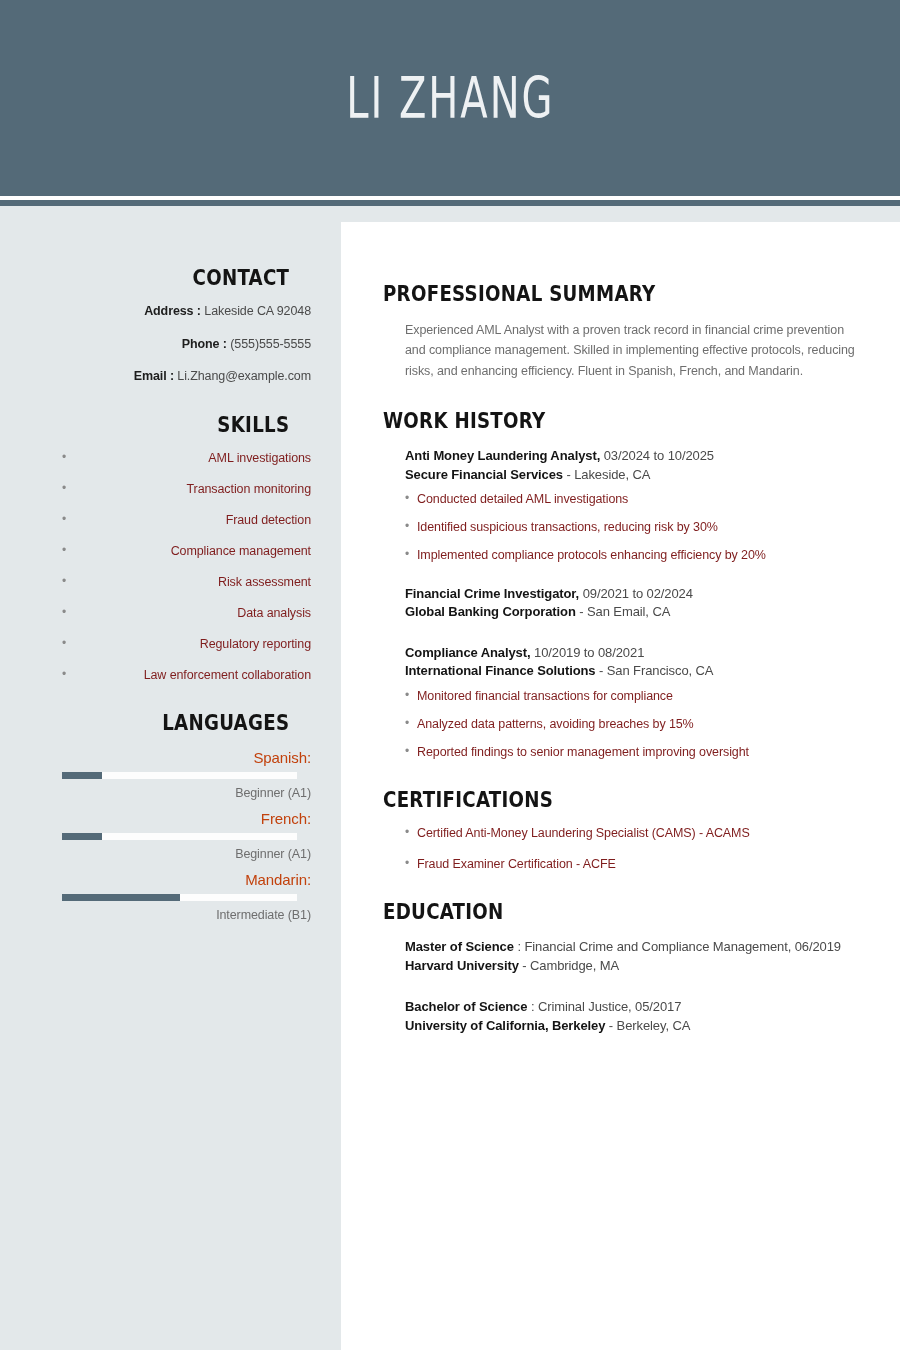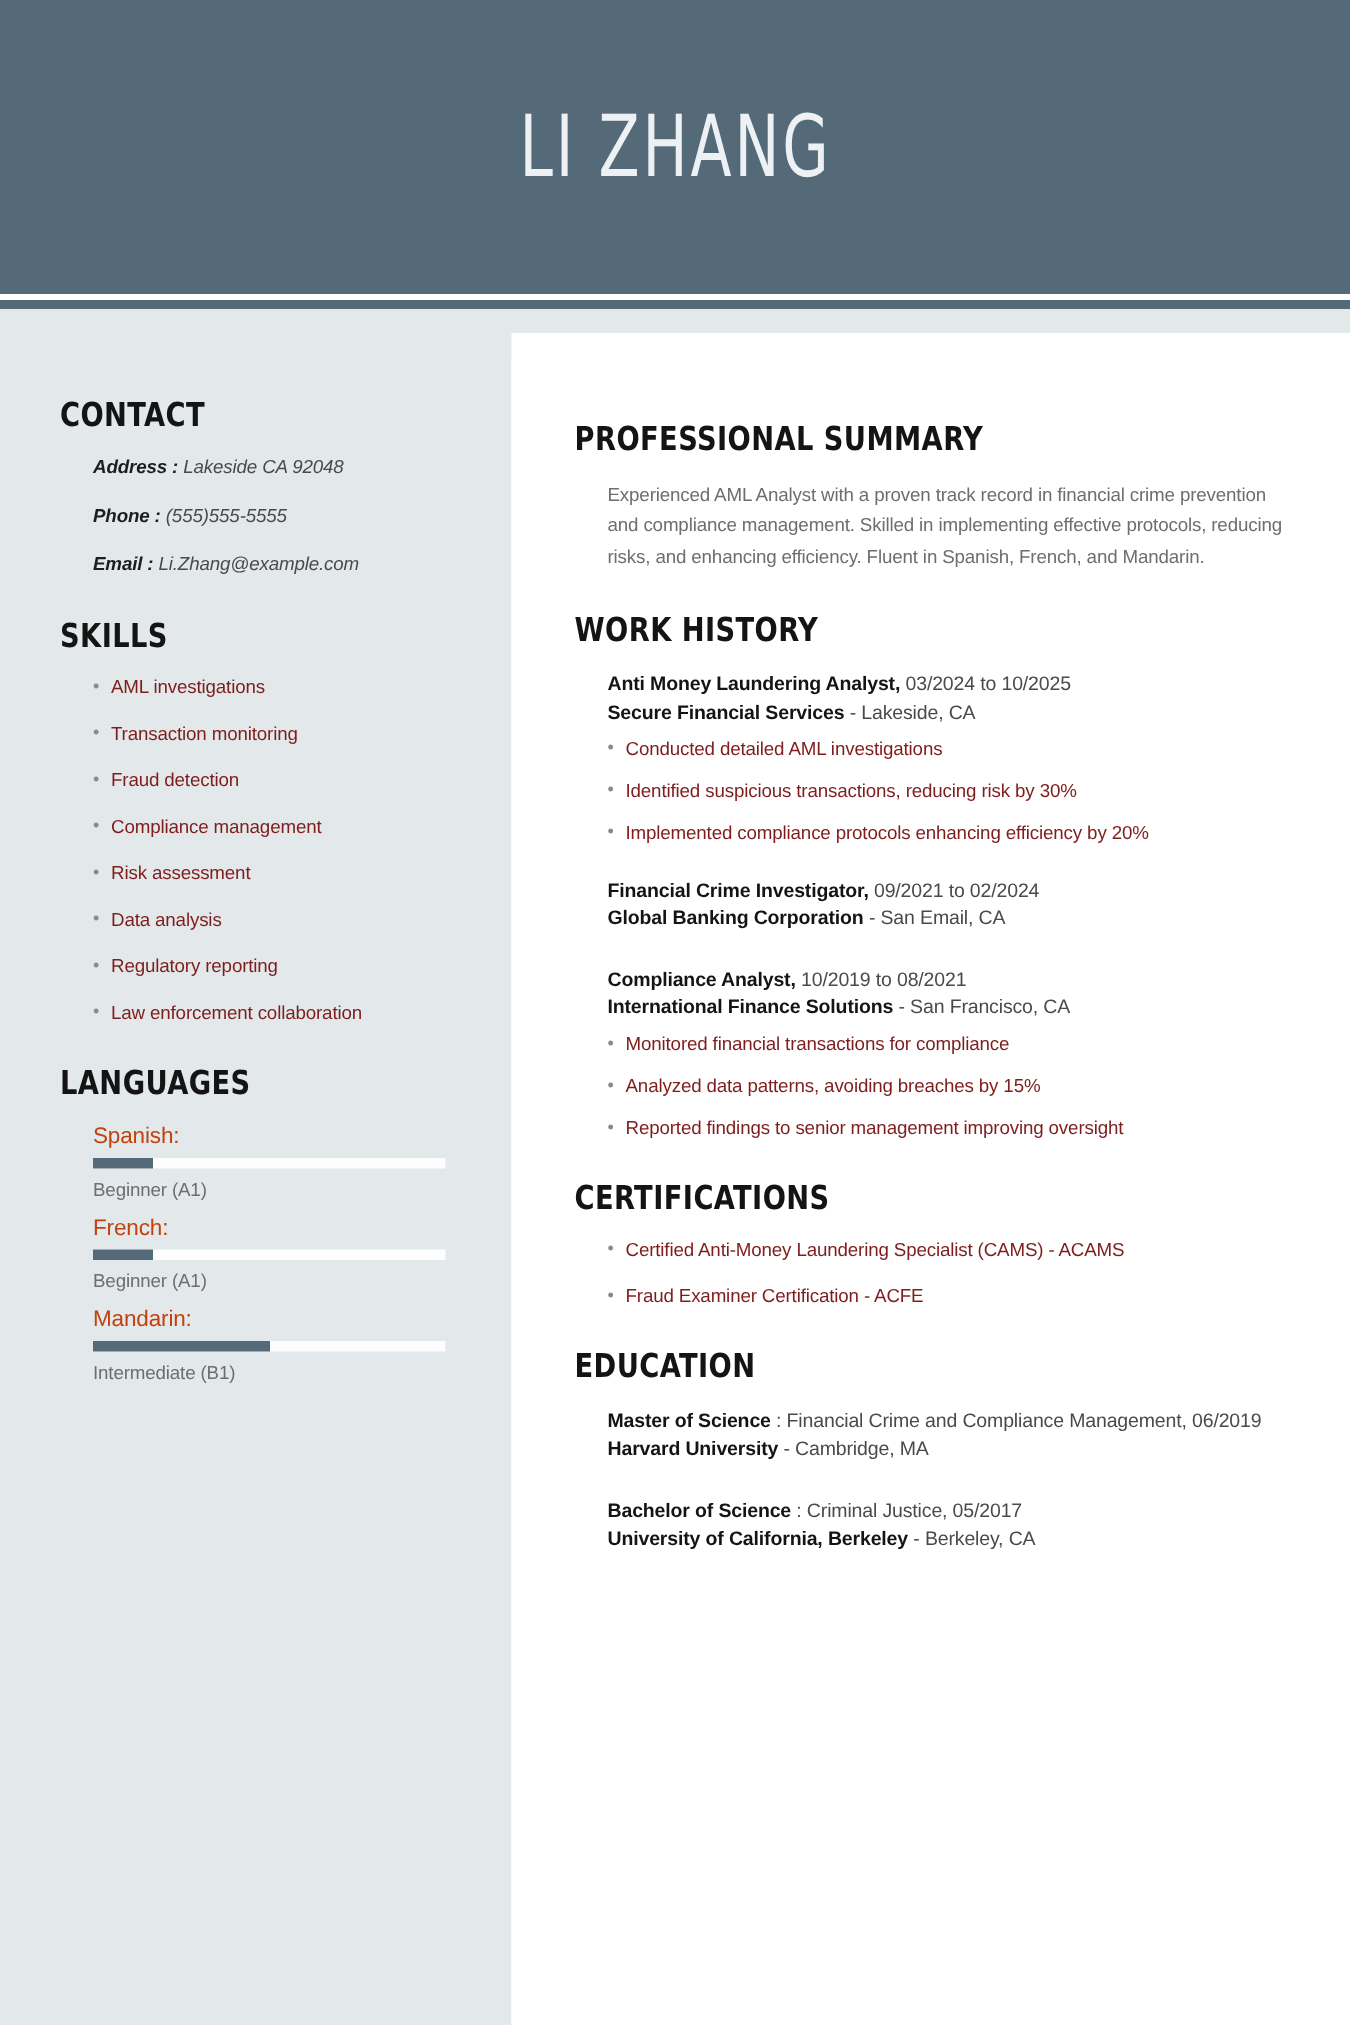--- a/index.html
+++ b/index.html
@@ -88,29 +88,28 @@
     font-weight: 700;
     color: #141414;
     letter-spacing: 0.3px;
     transform: scaleX(0.92);
     transform-origin: left center;
     margin: 0 0 12px 0;
     line-height: 1.1;
   }
   .sidebar .section-title { margin-bottom: 14px; }
 
-  .sb-block { margin-bottom: 28px; }
+  .sb-block { margin-bottom: 28px; text-align: right; }
 
   .contact-line {
     font-size: 12.5px;
     color: #4a4a4a;
     margin: 0 0 17px 22px;
     line-height: 1.25;
     letter-spacing: -0.1px;
-    font-style: italic;
   }
   .contact-line b {
     color: #1d1d1d;
     font-weight: 700;
   }
 
   ul.bullets {
     list-style: none;
     margin: 0;
     padding: 0;

